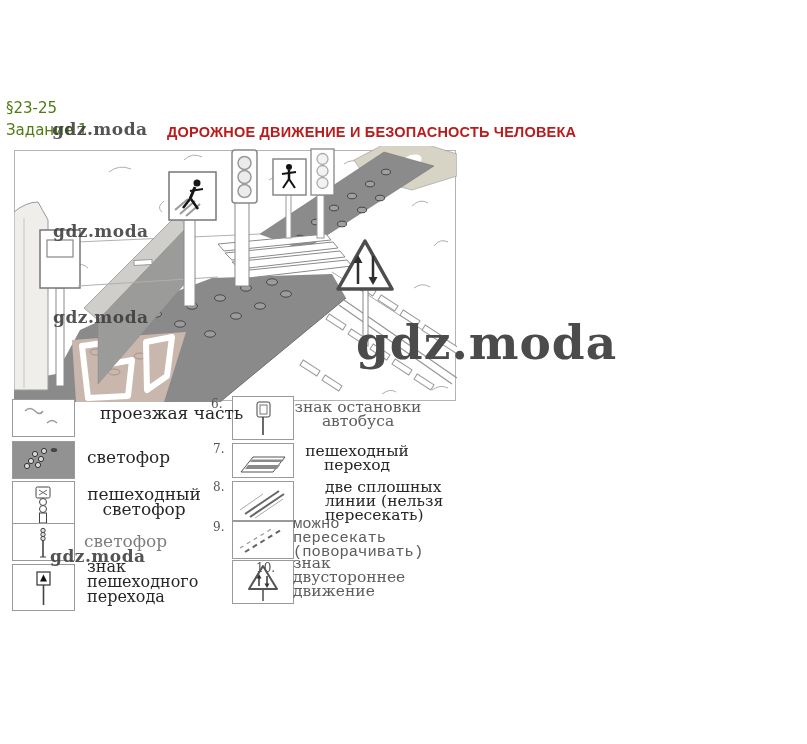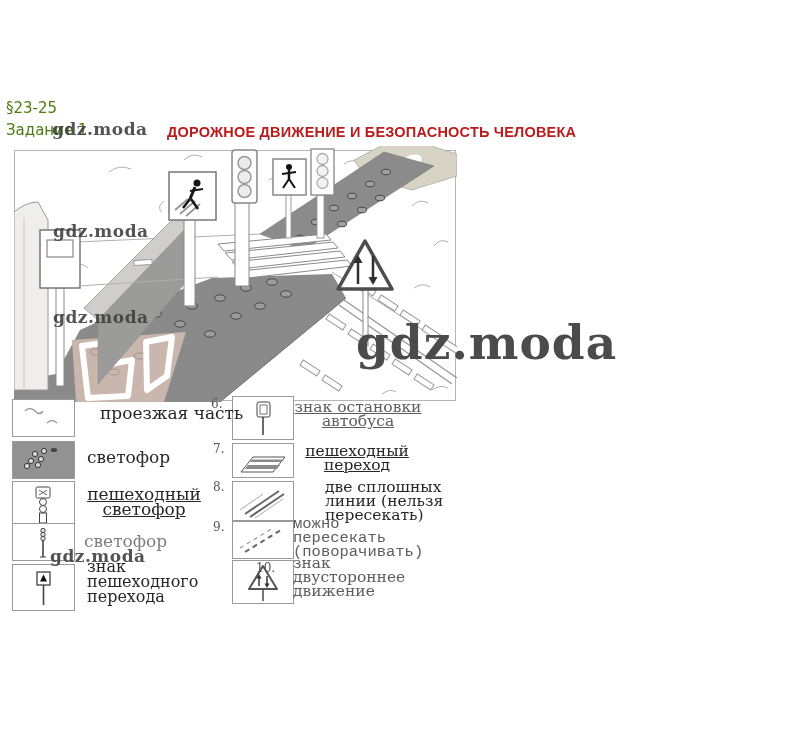--- a/index.html
+++ b/index.html
@@ -20,21 +20,21 @@
   .wm-big{left:356px;top:315px;font-family:"DejaVu Serif",serif;font-weight:700;
       font-size:47px;color:#4b4b4b;letter-spacing:1px;z-index:30;white-space:nowrap;}
   .scene{left:14px;top:146px;z-index:1;}
   
   .box{border:1px solid #9a9a9a;background:#fff;z-index:5;}
   .box svg{display:block;}
   .box-gray{background:#929292;}
   .lbl{white-space:pre-line;color:#262626;z-index:6;}
   .lbl-l{font-size:17px;line-height:15px;}
   .lbl-r{font-size:15.5px;line-height:14px;}
-  .ctr{text-align:center;text-decoration:underline;}
+  .ctr{text-align:center;}
   .faded{color:#7e7e7e;}
   .dim{color:#5d5d5d;}
   .num{font-size:12px;color:#555;z-index:6;}
 </style>
 </head>
 <body>
 
 <div class="abs page-title">ДОРОЖНОЕ ДВИЖЕНИЕ И БЕЗОПАСНОСТЬ ЧЕЛОВЕКА</div>
 <div class="abs meta sec">§23-25</div>
 <div class="abs meta task">Задание 1</div>

